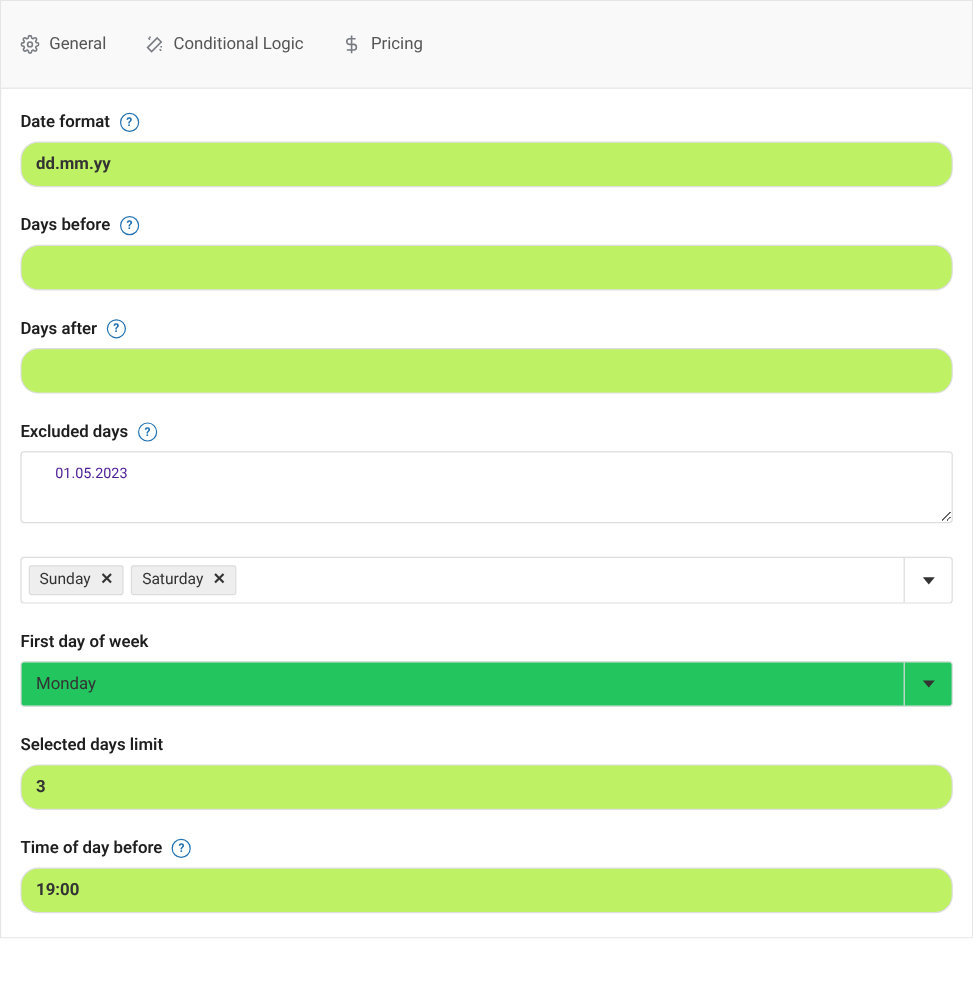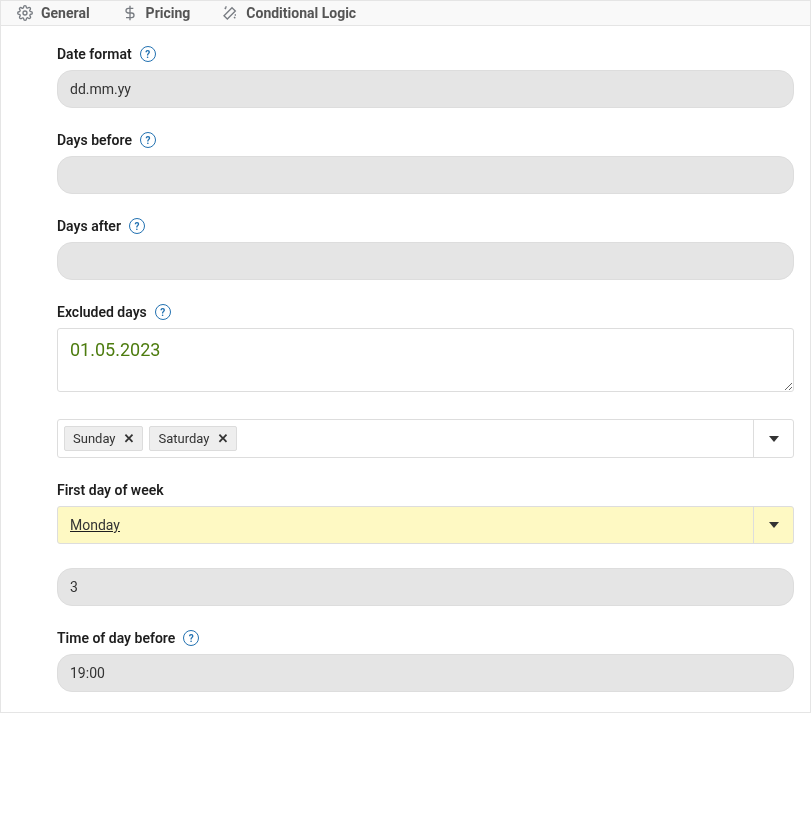--- a/index.html
+++ b/index.html
@@ -20,25 +20,25 @@
     }
     
     .tabs {
       display: flex;
       background: #f9f9f9;
       border-bottom: 1px solid #e5e5e5;
     }
     .tab {
       display: flex;
       align-items: center;
-      padding: 4px 16px;
+      padding: 28px 16px;
       gap: 8px;
       cursor: pointer;
       color: #555555;
-      font-weight: 700;
+      font-weight: 400;
       font-size: 14px;
       position: relative;
     }
     .tab.active {
       color: #1e1e1e;
     }
     .tab.active::after {
       content: "";
       position: absolute;
       left: 0;
@@ -54,21 +54,20 @@
       align-items: center;
       justify-content: center;
       color: #787c82;
     }
     
     .form-body {
       padding: 20px 16px;
     }
     .field {
       margin-bottom: 24px;
-      margin-left: 40px;
     }
     .field:last-child {
       margin-bottom: 0;
     }
     .field-label {
       display: flex;
       align-items: center;
       gap: 8px;
       margin-bottom: 8px;
       font-weight: 600;
@@ -88,30 +87,31 @@
       font-weight: bold;
       cursor: pointer;
     }
     .text-input {
       width: 100%;
       padding: 10px 12px;
       border: 1px solid #ddd;
       border-radius: 15px;
       font-size: 14px;
       color: #333;
-      background: #e5e5e5;
+      background: #bef264;
       font-family: inherit;
+      font-weight: bold;
     }
     .textarea {
       width: 100%;
-      padding: 10px 12px;
+      padding: 10px 28px;
       border: 1px solid #ddd;
       border-radius: 3px;
-      font-size: 18px;
-      color: #4d7c0f;
+      font-size: 12px;
+      color: #4c1d95;
       background: #fff;
       font-family: inherit;
       resize: vertical;
       min-height: 60px;
     }
     
     .multiselect {
       display: flex;
       border: 1px solid #ddd;
       border-radius: 3px;
@@ -149,22 +149,21 @@
       display: flex;
       align-items: center;
       justify-content: center;
       cursor: pointer;
     }
     
     .select-wrap {
       display: flex;
       border: 1px solid #ddd;
       border-radius: 3px;
-      background: #fef9c3;
-      text-decoration: underline;
+      background: #22c55e;
     }
     .select-body {
       flex: 1;
       padding: 10px 12px;
       font-size: 14px;
       color: #333;
       cursor: pointer;
     }
     .caret-down {
       width: 0;
@@ -185,34 +184,34 @@
         <svg width="16" height="16" viewBox="0 0 24 24" fill="none" stroke="currentColor" stroke-width="2">
             <circle cx="12" cy="12" r="3"></circle>
             <path d="M19.4 15a1.65 1.65 0 0 0 .33 1.82l.06.06a2 2 0 1 1-2.83 2.83l-.06-.06a1.65 1.65 0 0 0-1.82-.33 1.65 1.65 0 0 0-1 1.51V21a2 2 0 0 1-4 0v-.09a1.65 1.65 0 0 0-1-1.51 1.65 1.65 0 0 0-1.82.33l-.06.06a2 2 0 1 1-2.83-2.83l.06-.06a1.65 1.65 0 0 0 .33-1.82 1.65 1.65 0 0 0-1.51-1H3a2 2 0 0 1 0-4h.09a1.65 1.65 0 0 0 1.51-1 1.65 1.65 0 0 0-.33-1.82l-.06-.06a2 2 0 1 1 2.83-2.83l.06.06a1.65 1.65 0 0 0 1.82.33h0a1.65 1.65 0 0 0 1-1.51V3a2 2 0 0 1 4 0v.09a1.65 1.65 0 0 0 1 1.51 1.65 1.65 0 0 0 1.82-.33l.06-.06a2 2 0 1 1 2.83 2.83l-.06.06a1.65 1.65 0 0 0-.33 1.82v0a1.65 1.65 0 0 0 1.51 1H21a2 2 0 0 1 0 4h-.09a1.65 1.65 0 0 0-1.51 1z"></path>
           </svg>
       </span>
       <span>General</span>
     </div>
     <div class="tab">
       <span class="tab-icon">
         <svg width="16" height="16" viewBox="0 0 24 24" fill="none" stroke="currentColor" stroke-width="2">
+            <path d="M15 4l5 5L8 21l-5-5L15 4z"></path>
+            <path d="M4 4l2 2M18 18l2 2M6 2v2M20 14v2"></path>
+          </svg>
+      </span>
+      <span>Conditional Logic</span>
+    </div>
+    <div class="tab">
+      <span class="tab-icon">
+        <svg width="16" height="16" viewBox="0 0 24 24" fill="none" stroke="currentColor" stroke-width="2">
             <line x1="12" y1="1" x2="12" y2="23"></line>
             <path d="M17 5H9.5a3.5 3.5 0 0 0 0 7h5a3.5 3.5 0 0 1 0 7H6"></path>
           </svg>
       </span>
       <span>Pricing</span>
-    </div>
-    <div class="tab">
-      <span class="tab-icon">
-        <svg width="16" height="16" viewBox="0 0 24 24" fill="none" stroke="currentColor" stroke-width="2">
-            <path d="M15 4l5 5L8 21l-5-5L15 4z"></path>
-            <path d="M4 4l2 2M18 18l2 2M6 2v2M20 14v2"></path>
-          </svg>
-      </span>
-      <span>Conditional Logic</span>
     </div>
   </div>
 
   <div class="form-body">
 
     <div class="field">
       <div class="field-label">
         <span>Date format</span>
         <span class="help-icon">?</span>
       </div>
@@ -267,20 +266,23 @@
       </div>
       <div class="select-wrap">
         <div class="select-body">Monday</div>
         <div class="multiselect-caret">
           <span class="caret-down"></span>
         </div>
       </div>
     </div>
 
     <div class="field">
+      <div class="field-label">
+        <span>Selected days limit</span>
+      </div>
       <input type="text" class="text-input" value="3" style="">
     </div>
 
     <div class="field">
       <div class="field-label">
         <span>Time of day before</span>
         <span class="help-icon">?</span>
       </div>
       <input type="text" class="text-input" value="19:00" style="">
     </div>

